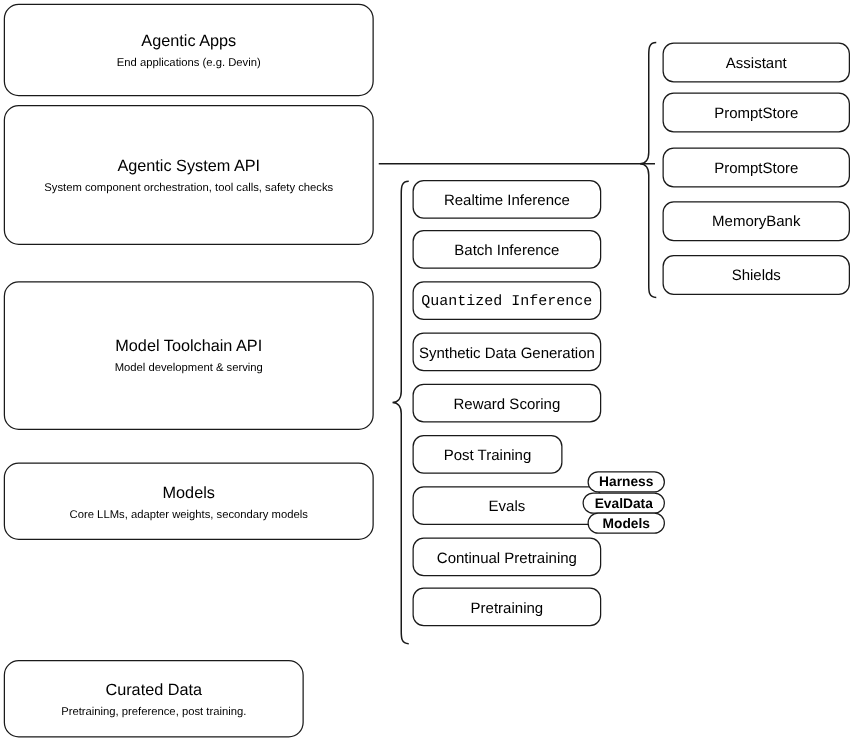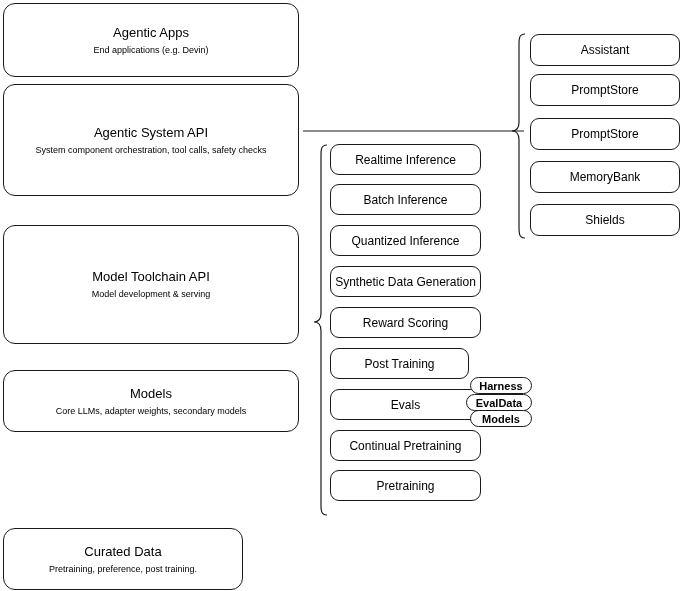--- a/index.html
+++ b/index.html
@@ -119,30 +119,30 @@
     <div class="title">Curated Data</div>
     <div class="sub">Pretraining, preference, post training.</div>
   </div>
 
   <div class="box comp-box" style="left:330px; top:144px; width:151px; height:31px;">
     <div class="title">Realtime Inference</div>
   </div>
   <div class="box comp-box" style="left:330px; top:184px; width:151px; height:31px;">
     <div class="title">Batch Inference</div>
   </div>
-  <div class="box comp-box" style="left:330px; top:225px; width:151px; height:31px;">
+  <div class="box comp-box" style="left:330px; top:225px; width:151px; height:31px;font-family:Liberation Mono, monospace;">
     <div class="title">Quantized Inference</div>
   </div>
   <div class="box comp-box" style="left:330px; top:266px; width:151px; height:31px;">
     <div class="title">Synthetic Data Generation</div>
   </div>
   <div class="box comp-box" style="left:330px; top:307px; width:151px; height:31px;">
     <div class="title">Reward Scoring</div>
   </div>
-  <div class="box comp-box" style="left:330px; top:348px; width:139px; height:31px;">
+  <div class="box comp-box" style="left:330px; top:348px; width:120px; height:31px;">
     <div class="title">Post Training</div>
   </div>
   <div class="box comp-box" style="left:330px; top:389px; width:151px; height:31px;">
     <div class="title">Evals</div>
   </div>
   <div class="box comp-box" style="left:330px; top:430px; width:151px; height:31px;">
     <div class="title">Continual Pretraining</div>
   </div>
   <div class="box comp-box" style="left:330px; top:470px; width:151px; height:31px;">
     <div class="title">Pretraining</div>

